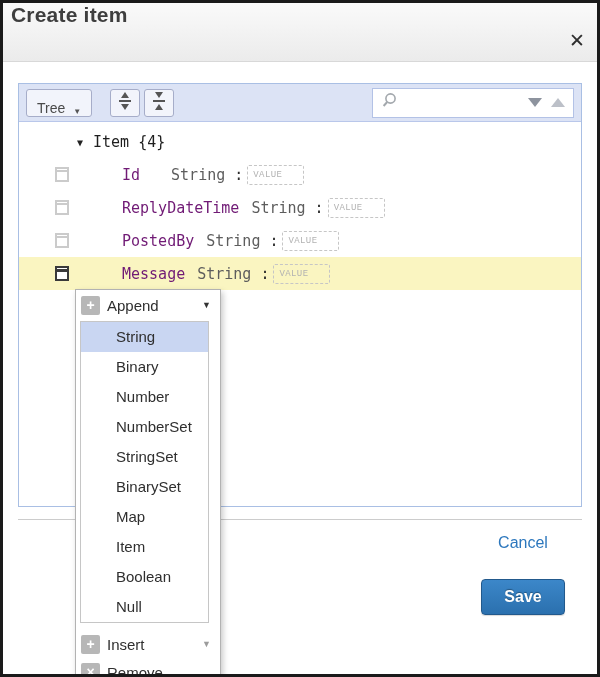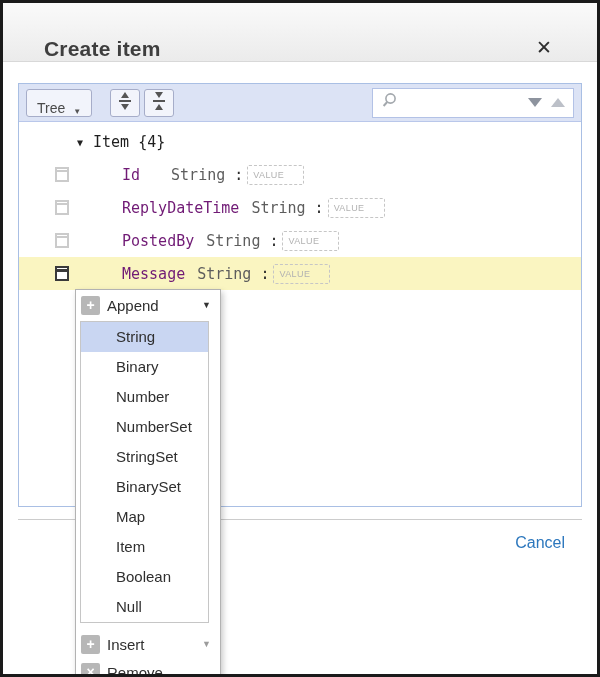--- a/index.html
+++ b/index.html
@@ -3,21 +3,21 @@
 <meta charset="utf-8">
 <style>
   * { margin:0; padding:0; box-sizing:border-box; }
   html,body { width:600px; height:677px; background:#fff; font-family:"Liberation Sans", sans-serif; }
 
   .dialog { position:absolute; inset:0; width:600px; height:677px;
     border:3px solid #1a1a1a; background:#fff; overflow:hidden; }
 
   
   .titlebar { height:59px; background:linear-gradient(#fafafa,#ebebeb);
-    border-bottom:1px solid #d8d8d8; display:flex; align-items:flex-end; padding:0 41px; }
+    border-bottom:1px solid #d8d8d8; display:flex; align-items:flex-start; padding:0 8px;flex-direction:column; }
   .title { font-size:21px; font-weight:bold; color:#3e3e3e; letter-spacing:.2px; }
   .close-btn { margin-left:auto; font-size:19px; color:#2e2e2e; cursor:pointer;
     line-height:1; padding:4px; }
 
   
   .panel { position:absolute; left:15px; right:15px; top:80px; height:424px;
     border:1px solid #a9bfe4; background:#fff; }
   .toolbar { height:38px; background:#dce3f5; border-bottom:1px solid #b9c7ea;
     display:flex; align-items:center; padding:0 7px; }
   .tbtn { background:#f2f4fb; border:1px solid #a6adc9; border-radius:3px; cursor:pointer; }
@@ -47,21 +47,21 @@
     background:#fff; position:relative; flex:none; }
   .row-icon::after { content:""; position:absolute; left:0; right:0; top:1px; height:2px;
     background:#cbcbcb; }
   .attr-row.selected .row-icon { border-color:#3a3a3a; }
   .attr-row.selected .row-icon::after { background:#3a3a3a; height:3px; }
   .attr-name { margin-left:53px; color:#701a75; }
   .attr-type { margin-left:12px; color:#5d5d5d; }
   .attr-row.gap-lg .attr-type { margin-left:31px; }
   .attr-colon { margin-left:9px; color:#2b2b2b; }
   .value-box { margin-left:4px; width:57px; height:20px; border:1px dashed #c6c6c6;
-    border-radius:2px; font-family:Liberation Sans, sans-serif; font-size:9px;
+    border-radius:2px; font-family:Liberation Mono, monospace; font-size:9px;
     color:#b2b2b2; display:flex; align-items:center; padding-left:5px;
     letter-spacing:.4px; cursor:text; background:transparent; }
 
   
   .footer-divider { position:absolute; left:15px; right:15px; top:516px;
     border-top:1px solid #cccccc; }
   .footer { position:absolute; top:531px; right:32px; display:flex; align-items:center; gap:27px;flex-direction:column; }
   .cancel-link { color:#2c77bd; font-size:16px; cursor:pointer; }
   .save-btn { min-width:84px; height:36px; padding:0 16px;
     background:linear-gradient(#3c87c9,#2b70ae); border:1px solid #22598c; border-radius:4px;
@@ -169,20 +169,21 @@
         <span class="attr-type">String</span>
         <span class="attr-colon">:</span>
         <span class="value-box">VALUE</span>
       </div>
     </div>
   </div>
 
   <div class="footer-divider"></div>
   <div class="footer">
     <span class="cancel-link">Cancel</span>
+    <button class="save-btn">Save</button>
   </div>
 
   <div class="menu">
     <div class="menu-row append-row">
       <span class="sq-icon">+</span>
       <span class="menu-label">Append</span>
       <span class="menu-caret">▼</span>
     </div>
 
     <div class="submenu">

